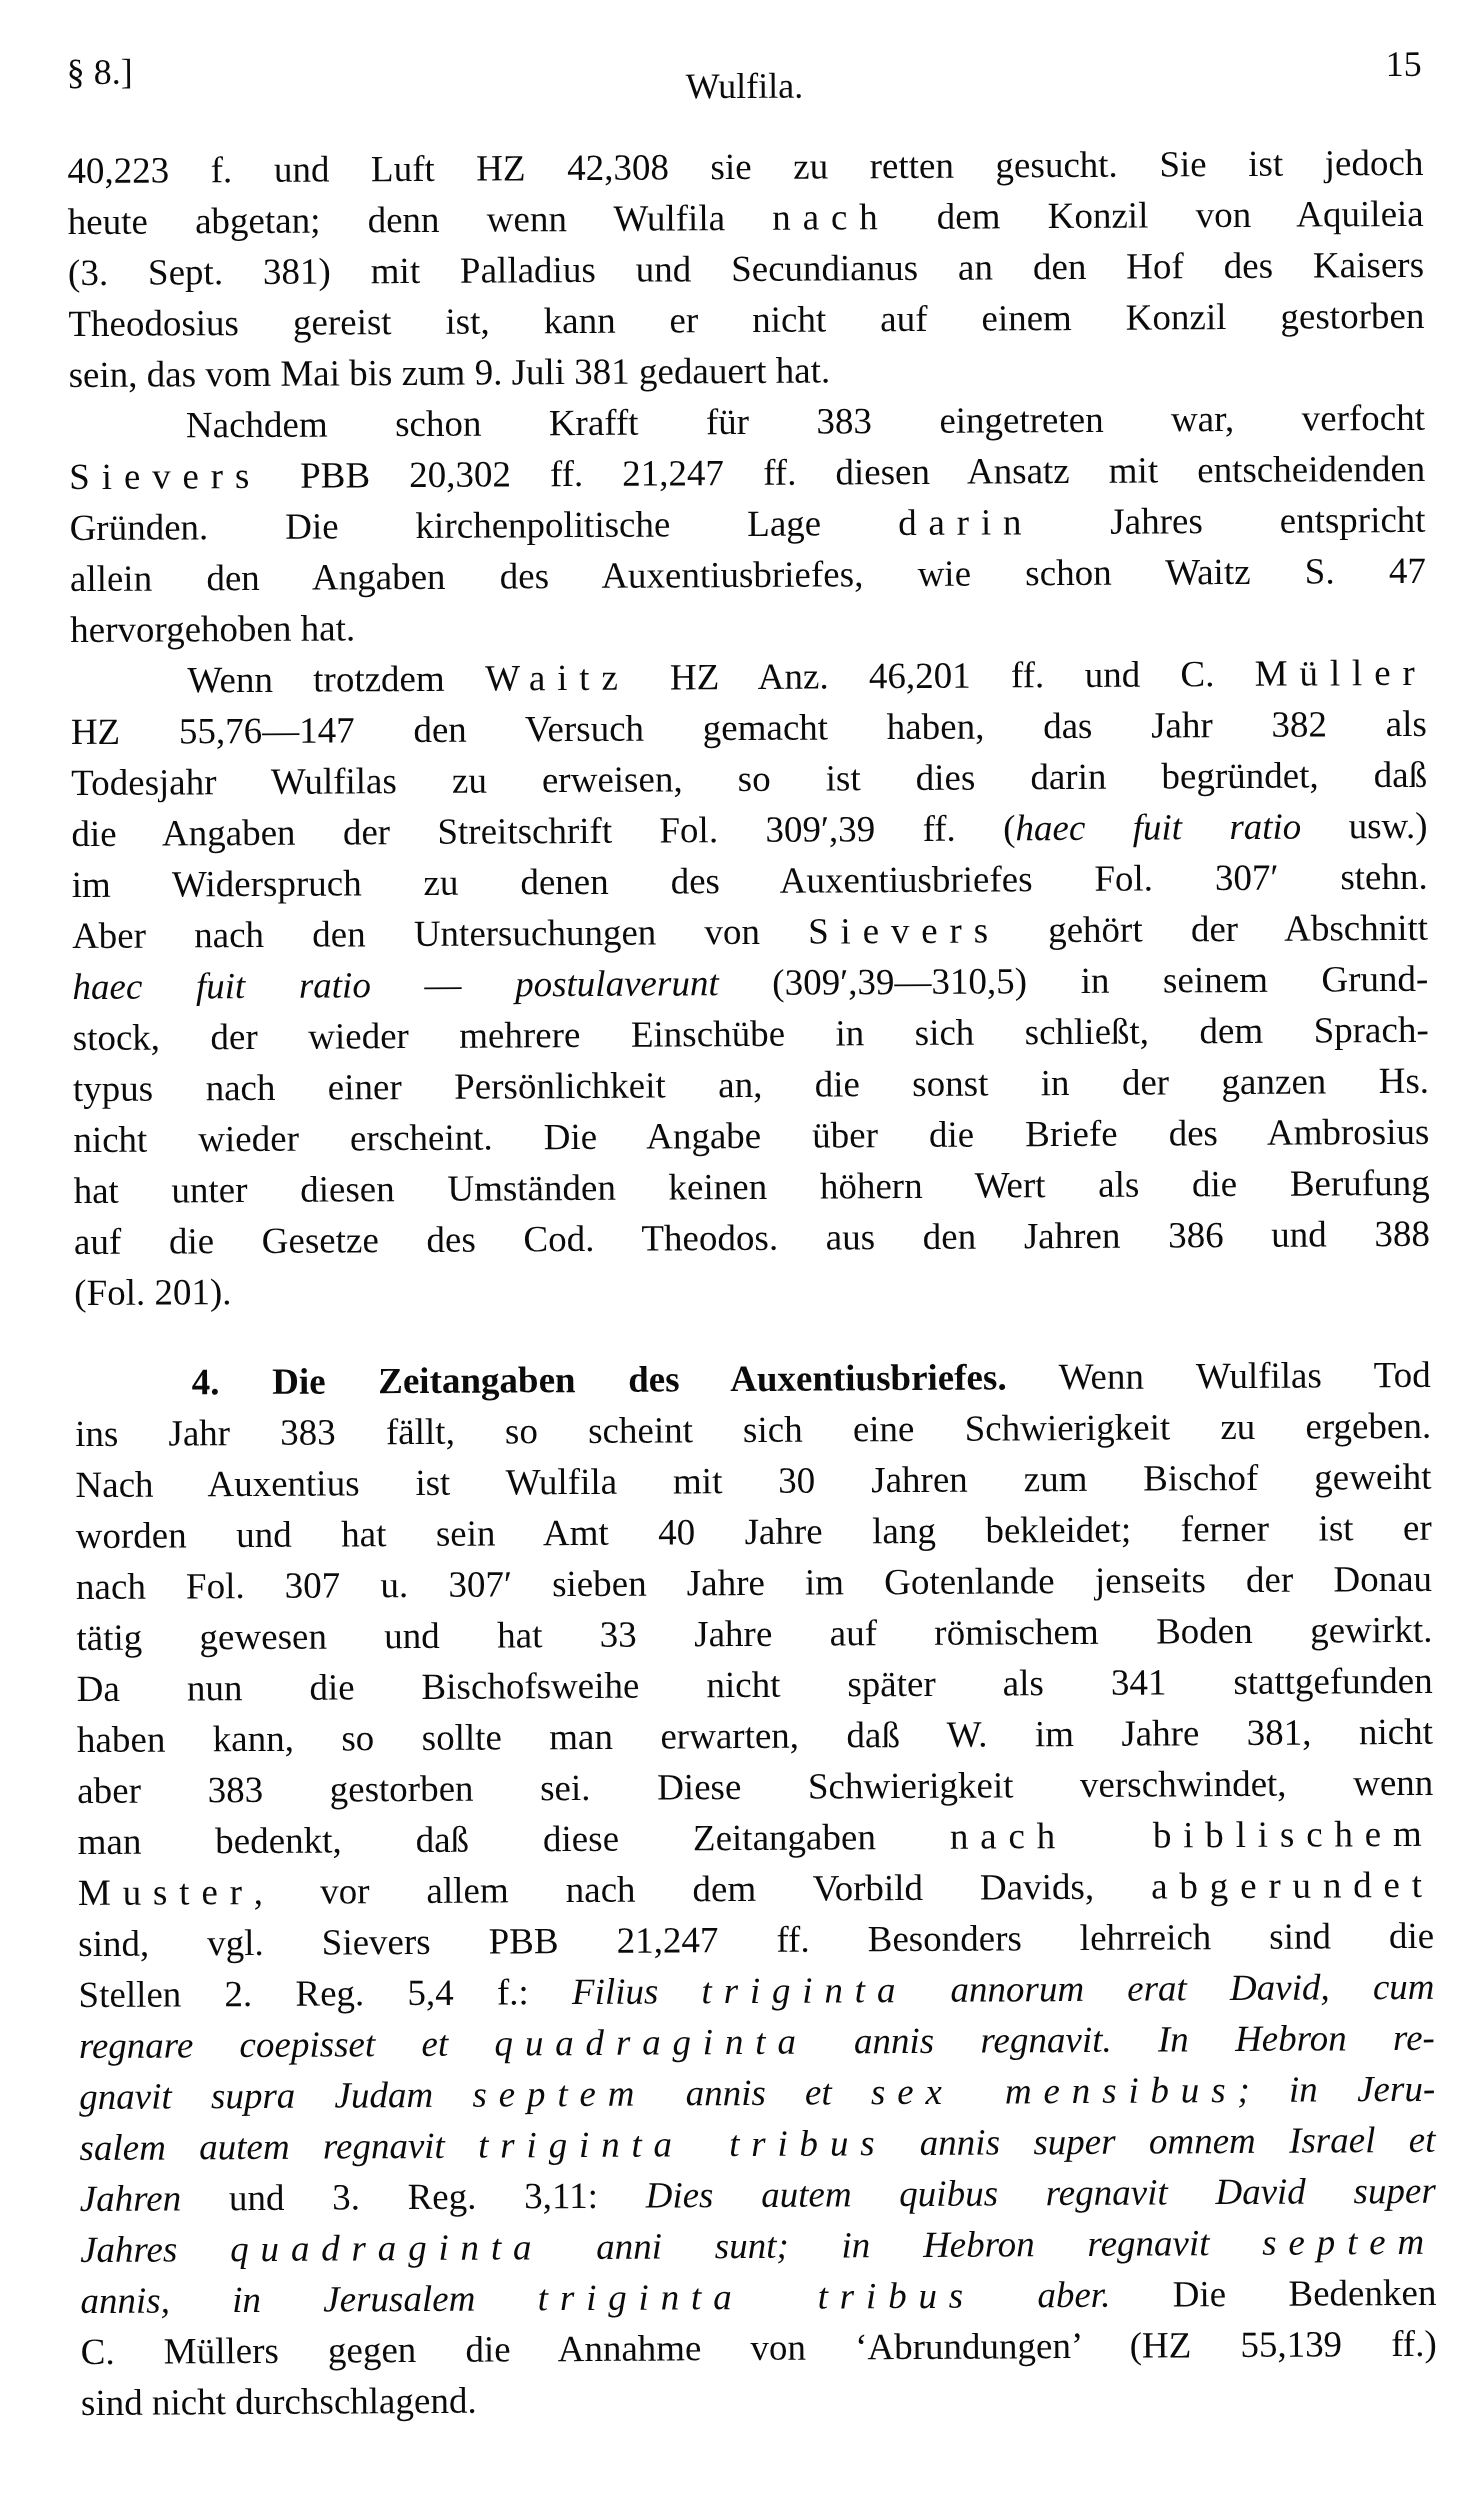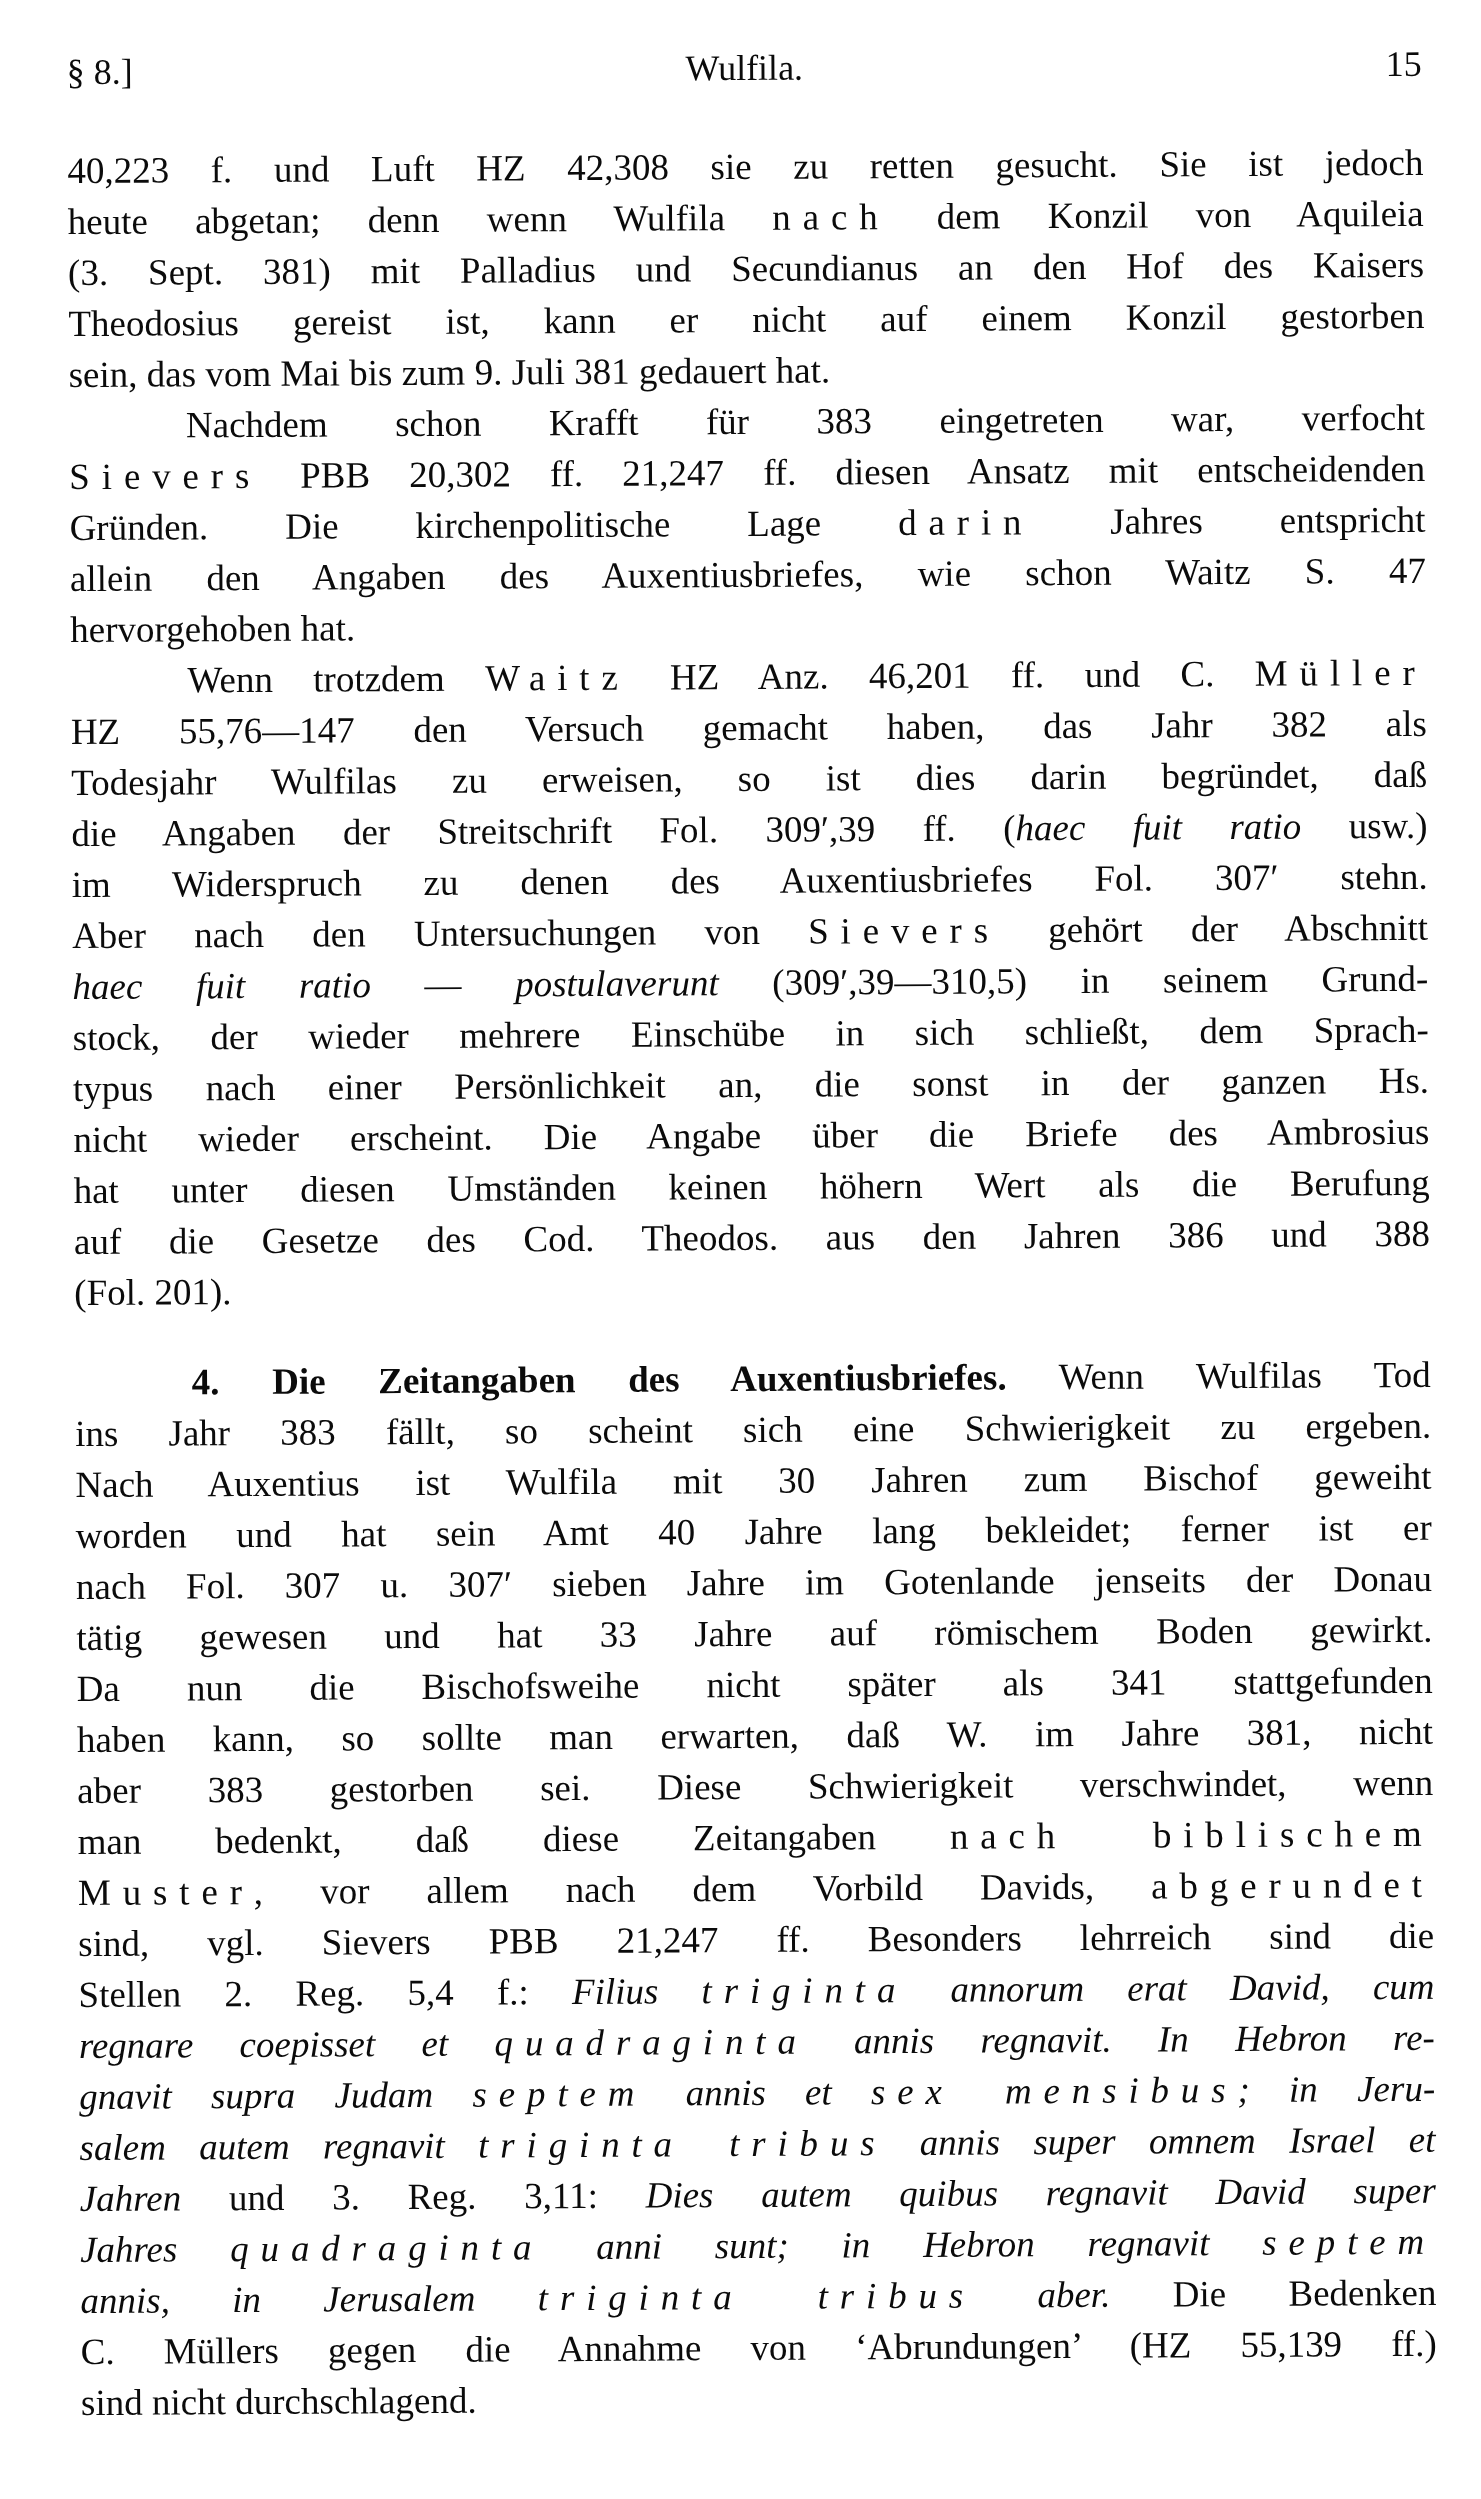--- a/index.html
+++ b/index.html
@@ -25,21 +25,21 @@
   .hdr {
     position: absolute;
     top: 46px;
     left: 74px;
     width: 1355px;
     height: 45px;
     font-size: 36px;
     line-height: 45px;
   }
   .hdr-left  { position: absolute; left: 0; top: 0; }
-  .hdr-title { position: absolute; left: 50%; top: 0; transform: translateX(-50%); }
+  .hdr-title { position: absolute; left: 50%; top: 18px; transform: translateX(-50%); }
   .hdr-right { position: absolute; right: 0; top: 0; }
   .body-text {
     position: absolute;
     top: 141px;
     left: 74px;
     width: 1356px;
     font-size: 37px;
     line-height: 51px;
     hyphens: none;
   }

